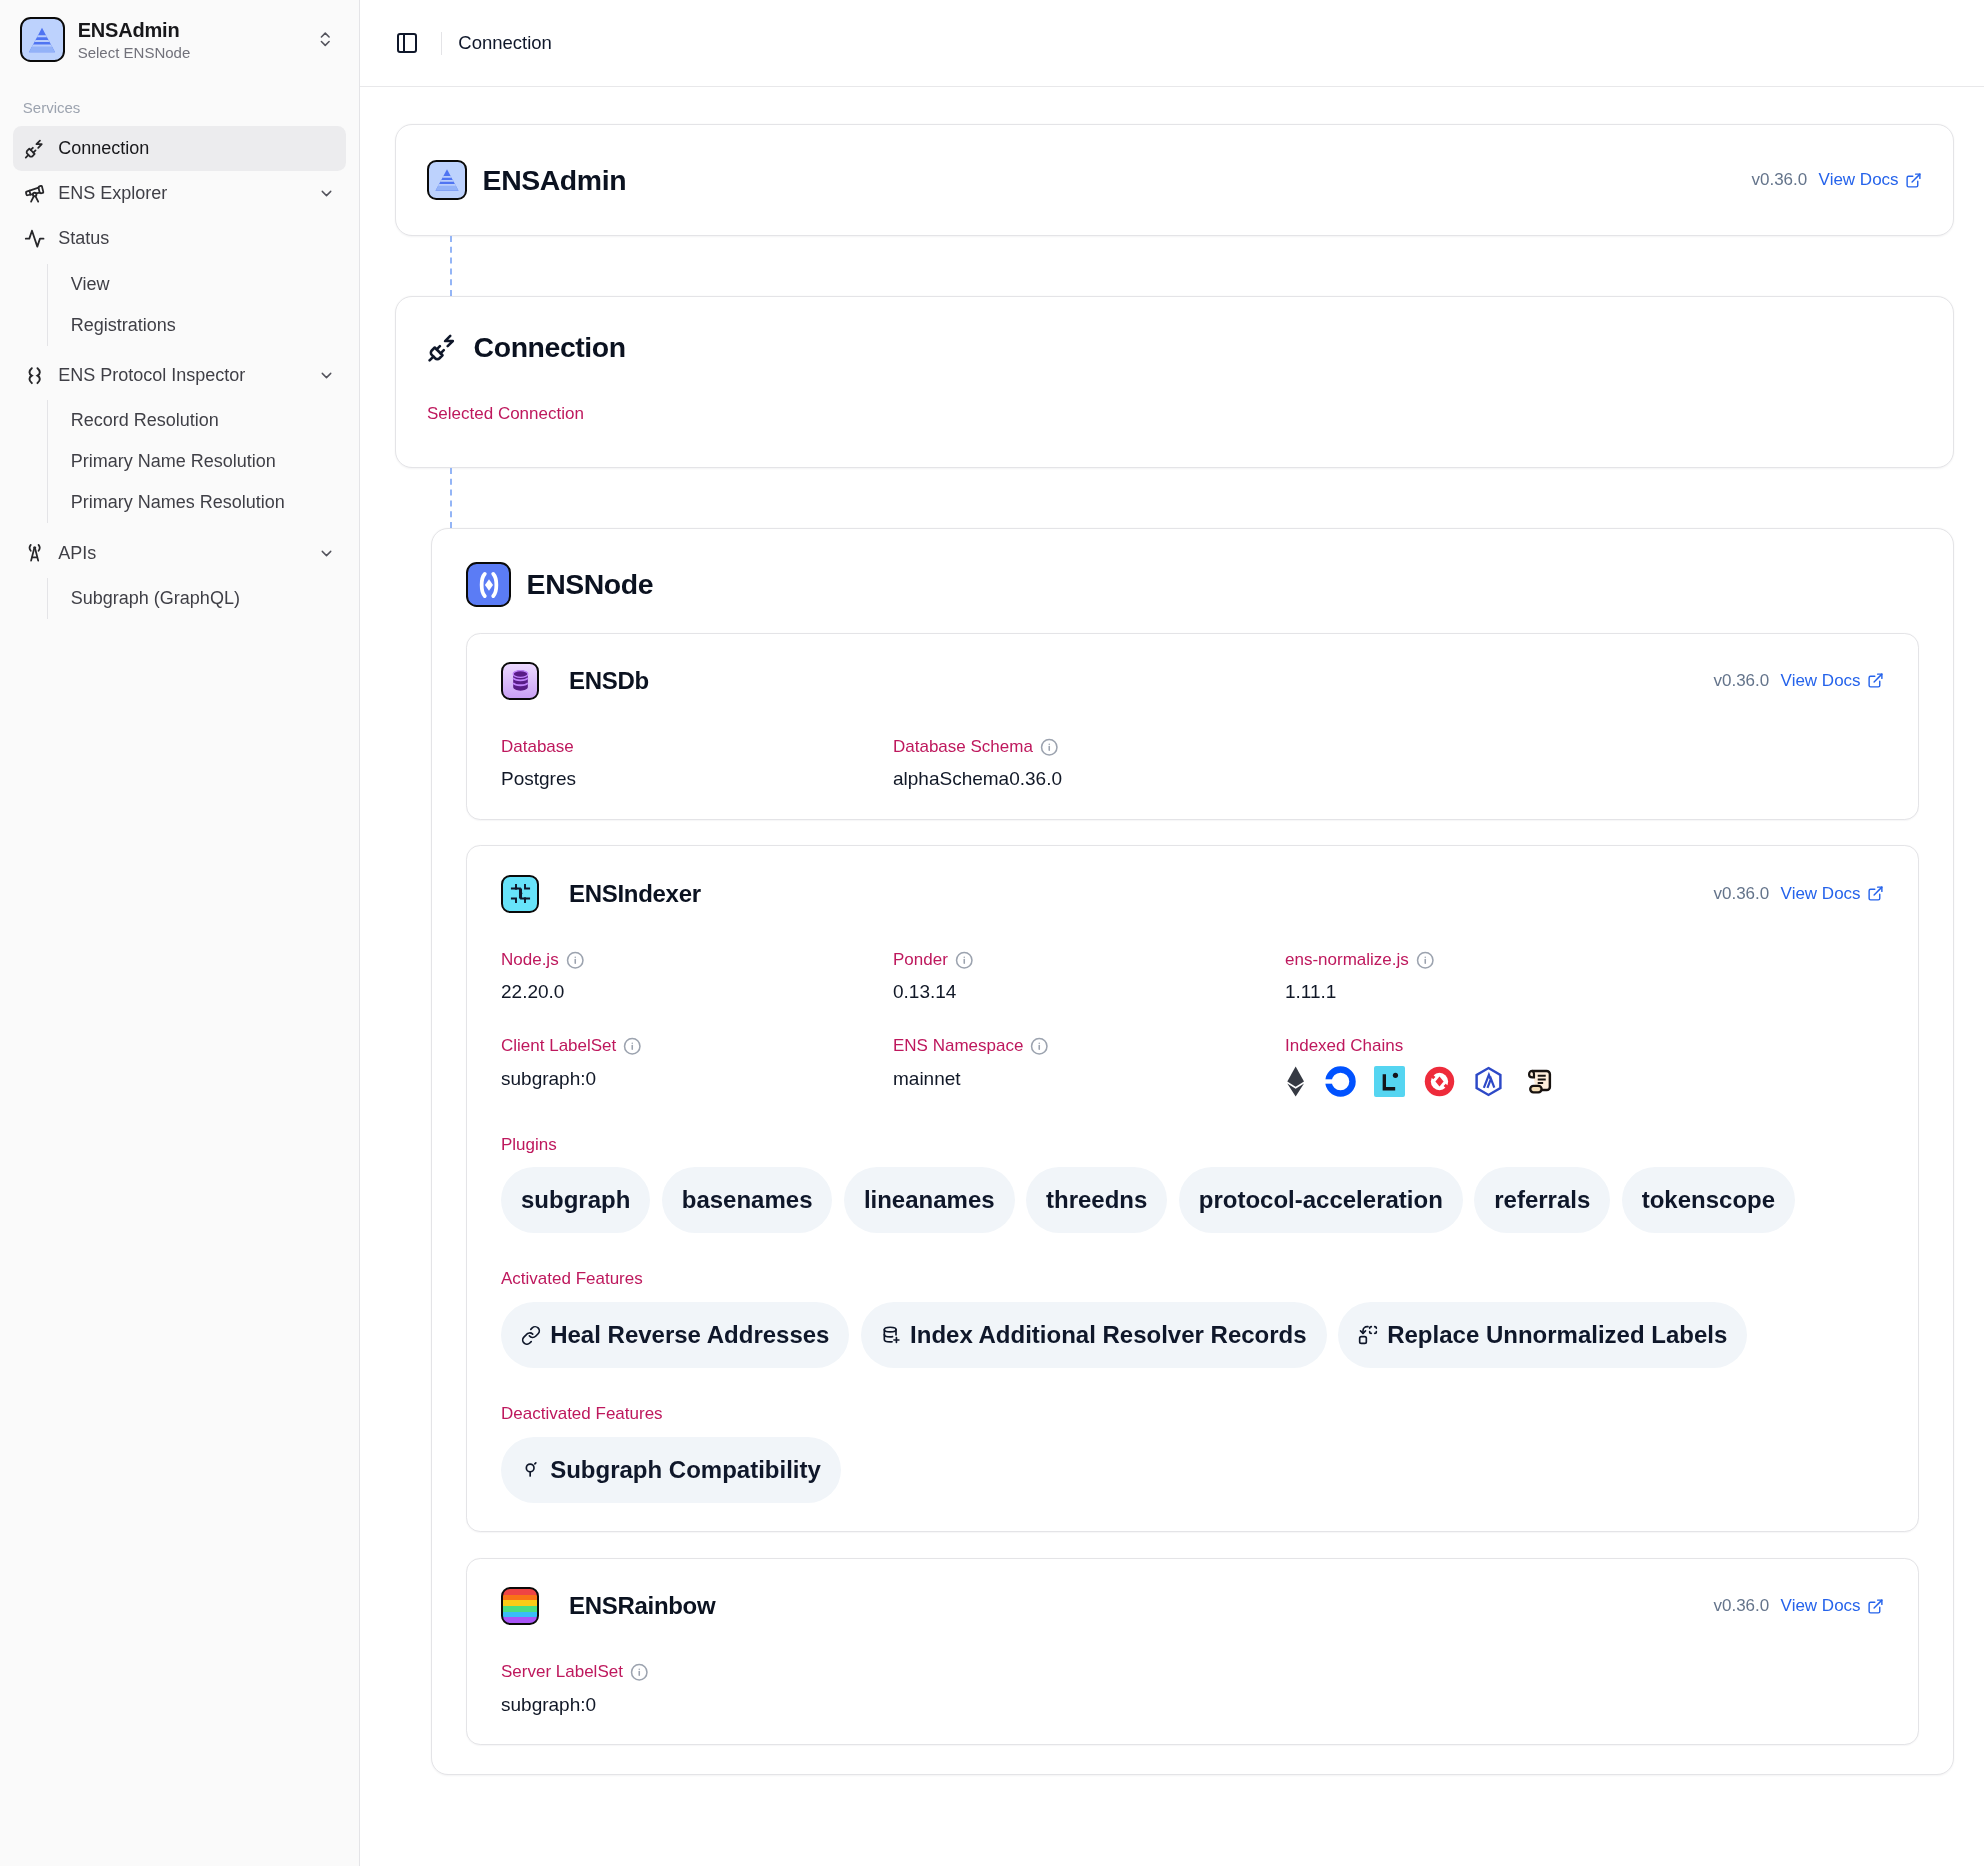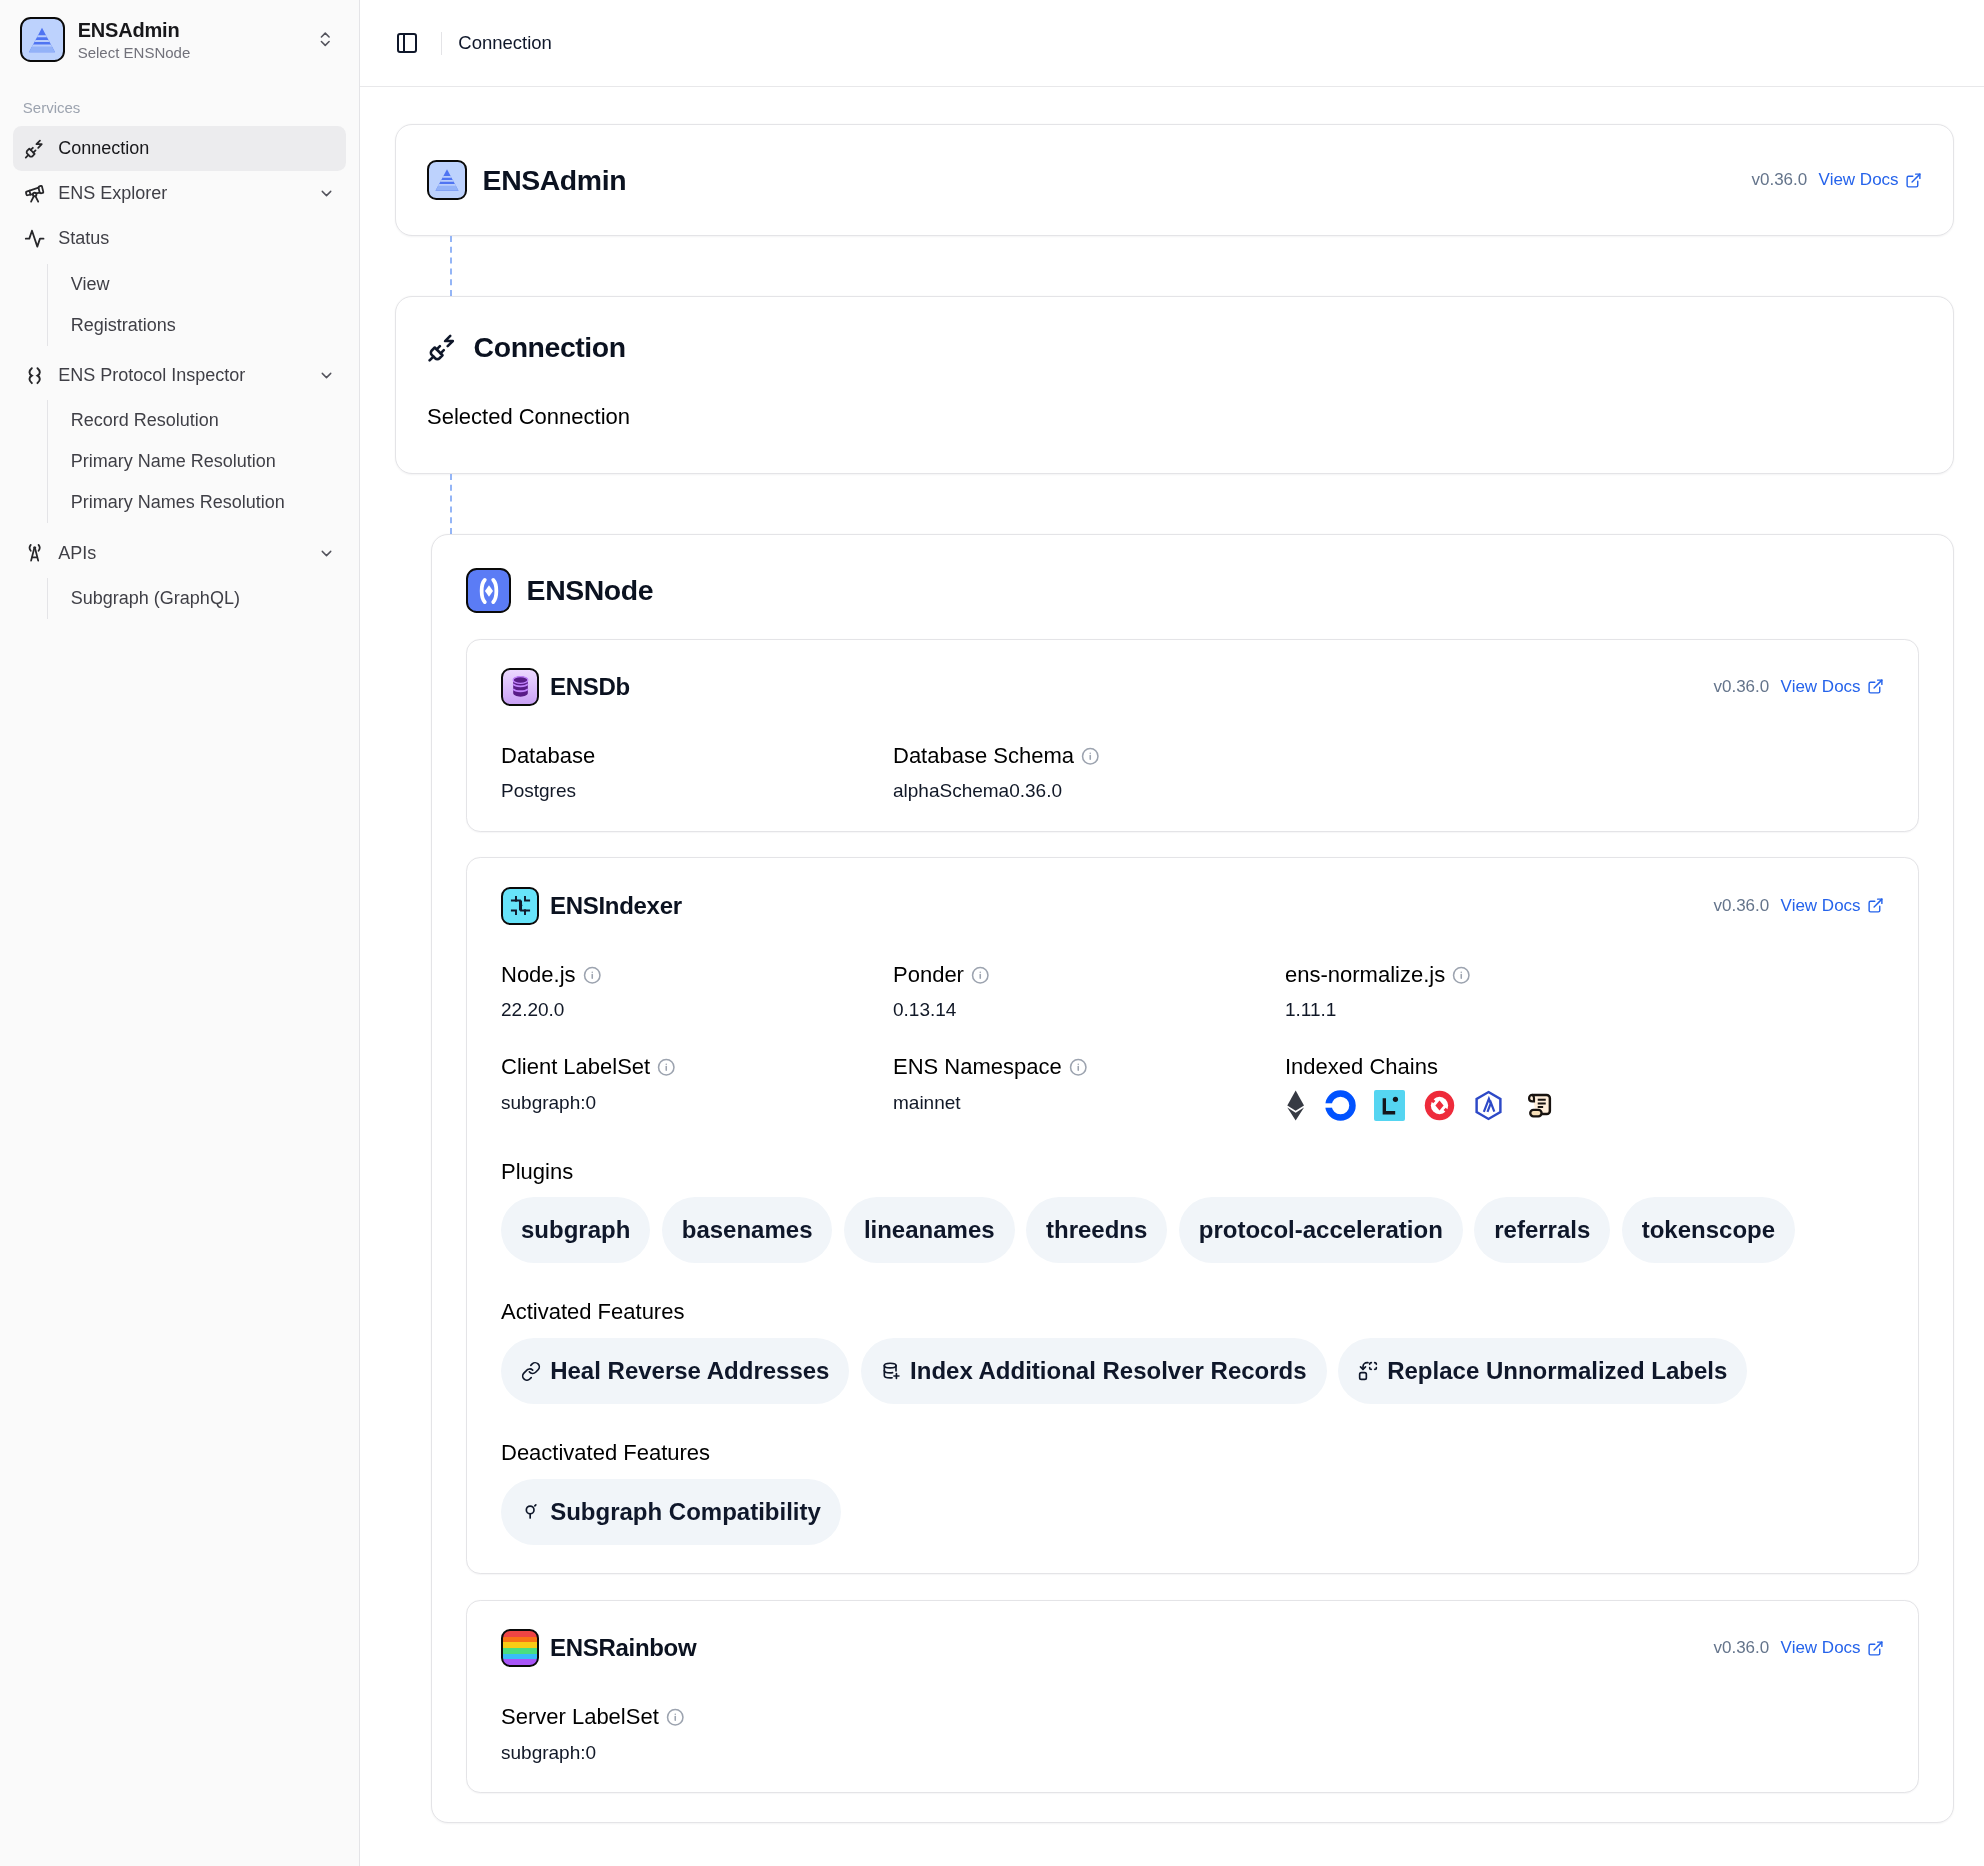--- a/index.html
+++ b/index.html
@@ -89,21 +89,21 @@
   .ver-row { display: flex; align-items: center; gap: 11.4px; font-size: 17px; }
   .version { color: #64748b; }
   .docs-link { color: #2563eb; font-weight: 400; display: flex; align-items: center; gap: 6.4px; cursor: pointer; }
   .docs-link svg { width: 17px; height: 17px; }
 
   
   .card.connection { padding: 34px 31px 43px; }
   .plugzap-ico { width: 31px; height: 31px; color: #0f172a; }
   .plugzap-ico svg { width: 31px; height: 31px; }
   .field-label {
-    font-size: 22px; font-weight: 500; color: #000000;
+    font-size: 17px; font-weight: 500; color: #be185d;
     display: flex; align-items: center; gap: 7.1px;
   }
   .info-ico { width: 18.5px; height: 18.5px; color: #9ca3af; }
   .info-ico svg { width: 18.5px; height: 18.5px; }
   .field-value { font-size: 19px; color: #111827; }
   .conn-body { margin-top: 40px; }
   .url-row { display: flex; align-items: center; gap: 14.2px; margin-top: 12.8px; }
   .copy-btn { color: #374151; padding: 2.8px; border-radius: 4.3px; cursor: pointer; }
   .copy-btn svg { width: 21.3px; height: 21.3px; }
 
@@ -115,21 +115,21 @@
     display: flex; align-items: center; justify-content: center; flex: none;
   }
   .node-badge svg { width: 36px; height: 36px; }
 
   .inner-card {
     border: 0.7px solid #e4e4e7; border-radius: 14.2px; background: #fff;
     box-shadow: 0 0.7px 1.4px rgba(16,24,40,.04);
     padding: 28.4px 34px; margin-top: 25.6px;
   }
   .inner-head { display: flex; align-items: center; justify-content: space-between; }
-  .inner-title-row { display: flex; align-items: center; gap: 11px; justify-content: flex-end; }
+  .inner-title-row { display: flex; align-items: center; gap: 30px; justify-content: flex-end; }
   .svc-badge {
     width: 38px; height: 38px; border-radius: 9.2px;
     border: 2.5px solid #0a0a0a; flex: none;
     display: flex; align-items: center; justify-content: center;
   }
   .svc-badge.db { background: linear-gradient(180deg,#ecd9ff 0%,#c9a1f5 100%); }
   .svc-badge.idx { background: #67e3f9; }
   .svc-badge.rainbow {
     background: linear-gradient(180deg,
       #ef4444 0%, #ef4444 16.6%,

